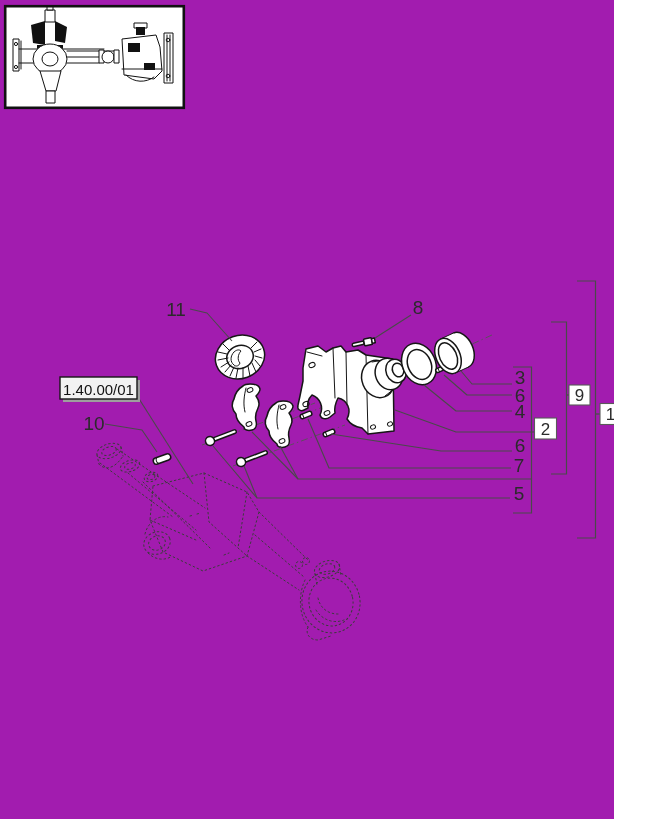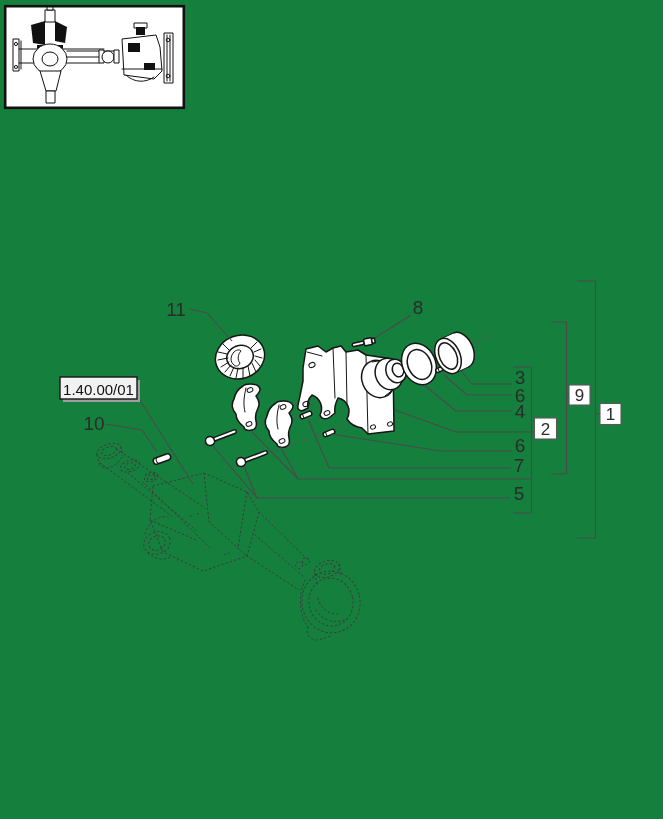--- a/index.html
+++ b/index.html
@@ -1,16 +1,16 @@
 <!DOCTYPE html>
 <html><head>
 <meta charset="utf-8">
 <style>
   html,body{margin:0;padding:0;background:#ffffff;}
-  .stage{position:relative;width:663px;height:819px;background:#15803d;overflow:hidden;
+  .stage{position:relative;width:614px;height:819px;background:#a21caf;overflow:hidden;
          font-family:"Liberation Sans",sans-serif;}
   svg{position:absolute;left:0;top:0;}
   svg text{font-family:"Liberation Sans",sans-serif;fill:#2b2b2b;}
   .callout{font-size:19px;}
   .boxnum{font-size:17px;}
   .refcode{font-size:15px;fill:#111;}
   .part{fill:#ffffff;stroke:#161616;stroke-width:1.5;stroke-linejoin:round;stroke-linecap:round;}
   .thin{fill:none;stroke:#161616;stroke-width:1;stroke-linecap:round;}
   .leader{fill:none;stroke:#4a4a4a;stroke-width:1.1;stroke-linejoin:round;}
   .bracket{fill:none;stroke:#4a4a4a;stroke-width:1.2;}

